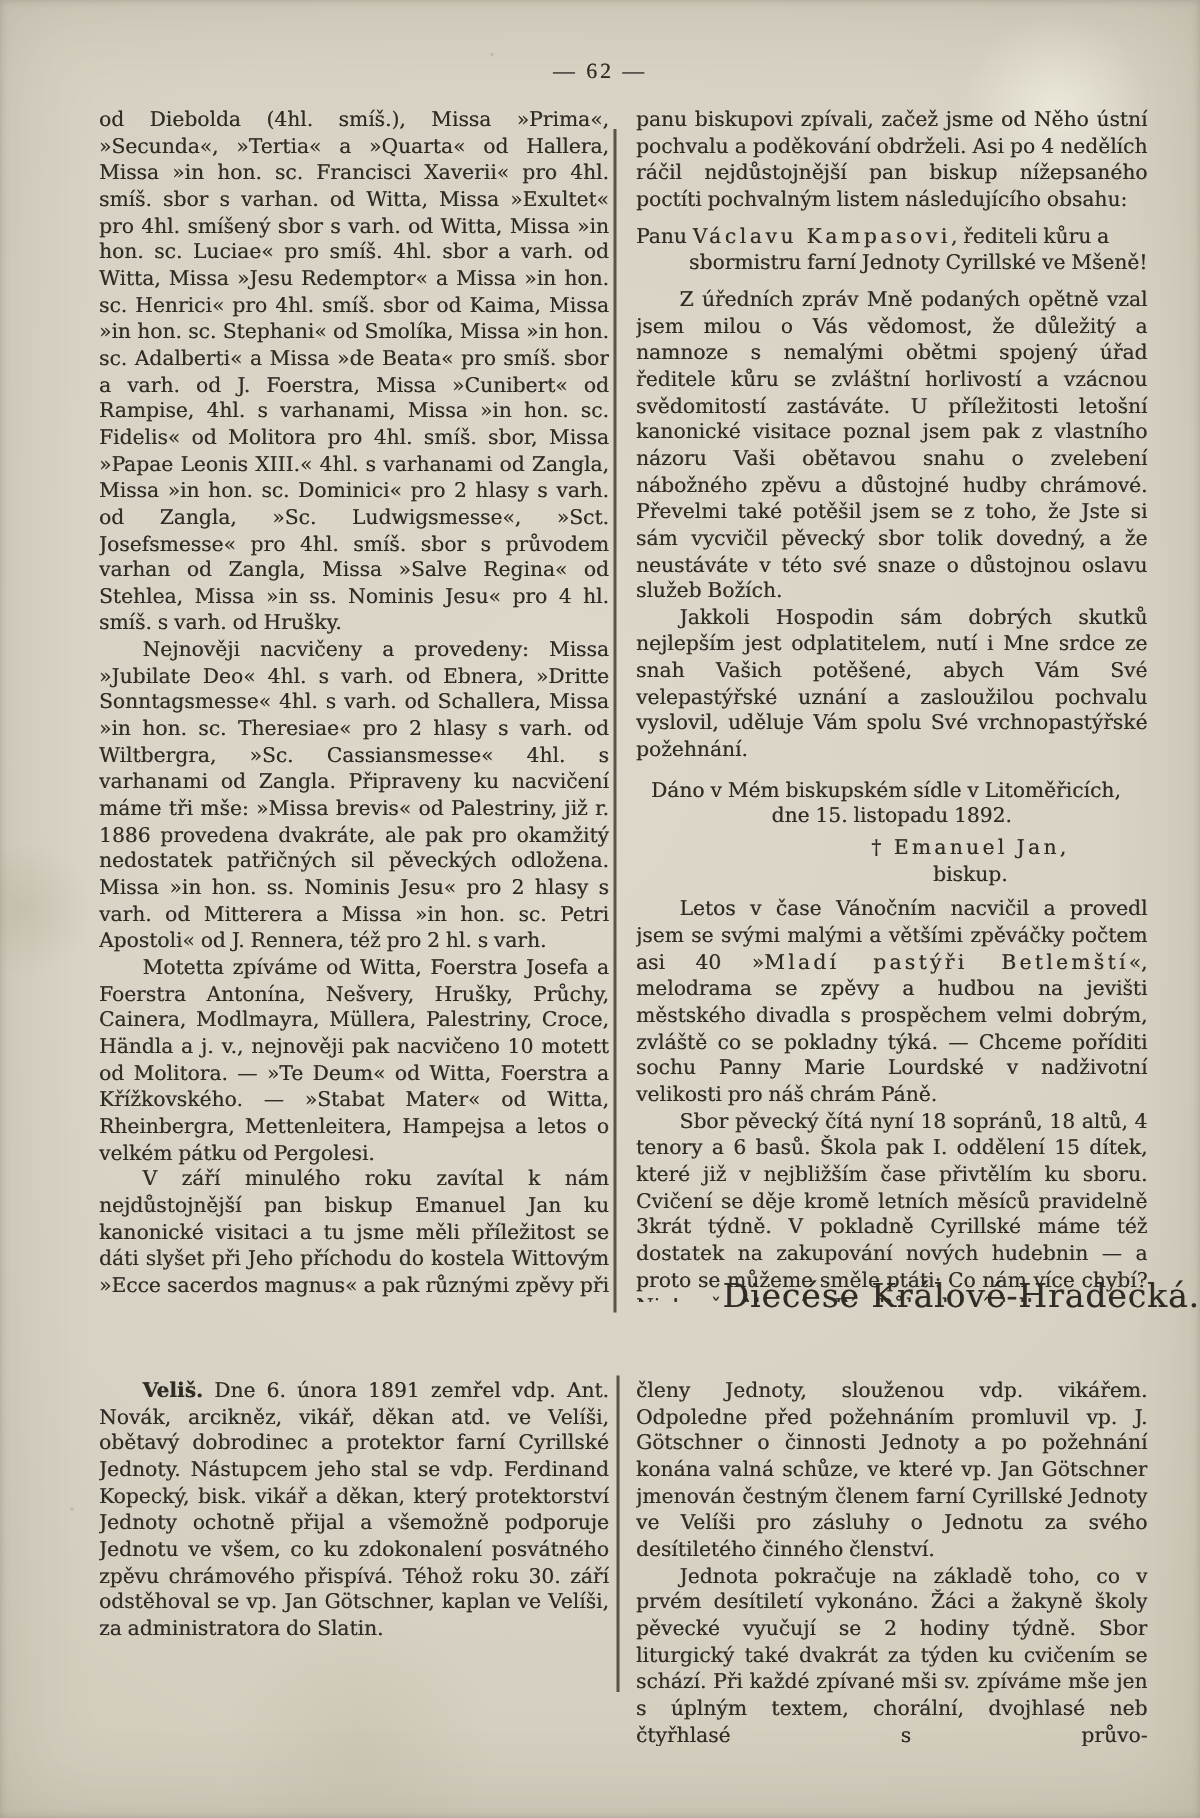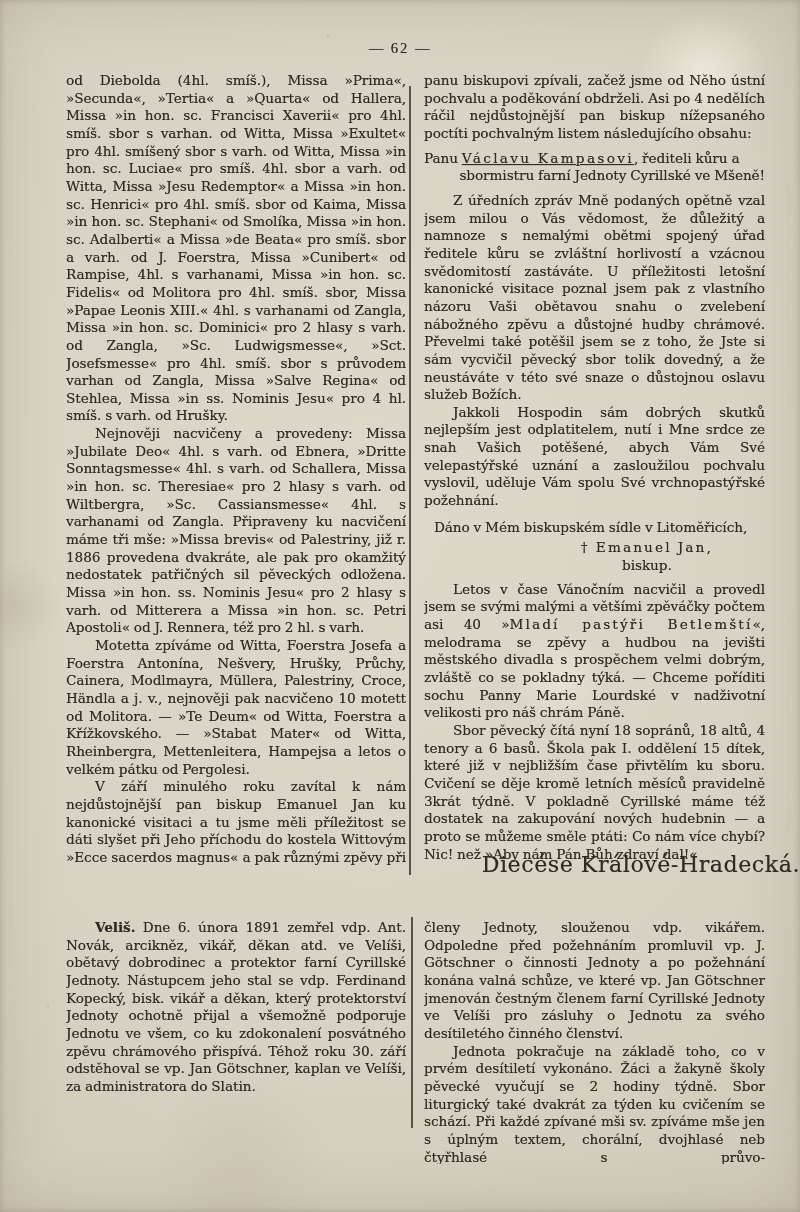--- a/index.html
+++ b/index.html
@@ -48,21 +48,21 @@
   }
   .col + .col { margin-left:18px; width:341px; }
   .cols-top .col    { height:796px; overflow:hidden; }
   .cols-bottom .col { height:245px; overflow:hidden; }
 
   p { margin:0; text-indent:2.15em; }
   p.cont  { text-indent:0; }
   p.runon { text-align-last:justify; }
   .lead-bold { font-weight:bold; }
 
-  .spaced  { letter-spacing:2.4px;text-decoration:underline; }
+  .spaced  { letter-spacing:2.4px; }
   .spaced2 { letter-spacing:2.2px; }
 
   .salutation { margin:7px 0; }
   .salutation .line2 { text-align:right; }
 
   .dateline { margin-top:9px; }
   .dateline .line1 { text-indent:10px; }
   .dateline .line2 { text-align:center; }
 
   .signature { width:max-content; margin:3px 52px 6px auto; text-align:center; }
@@ -97,20 +97,21 @@
       <div class="salutation">
         <div class="line1"><span>Panu </span><span class="spaced">Václavu Kampasovi</span><span>, řediteli kůru a</span></div>
         <div class="line2">sbormistru farní Jednoty Cyrillské ve Mšeně!</div>
       </div>
 
       <p>Z úředních zpráv Mně podaných opětně vzal jsem milou o Vás vědomost, že důležitý a namnoze s nemalými obětmi spojený úřad ředitele kůru se zvláštní horlivostí a vzácnou svědomitostí zastáváte. U příležitosti letošní kanonické visitace poznal jsem pak z vlastního názoru Vaši obětavou snahu o zvelebení nábožného zpěvu a důstojné hudby chrámové. Převelmi také potěšil jsem se z toho, že Jste si sám vycvičil pěvecký sbor tolik dovedný, a že neustáváte v této své snaze o důstojnou oslavu služeb Božích.</p>
       <p>Jakkoli Hospodin sám dobrých skutků nejlepším jest odplatitelem, nutí i Mne srdce ze snah Vašich potěšené, abych Vám Své velepastýřské uznání a zasloužilou pochvalu vyslovil, uděluje Vám spolu Své vrchnopastýřské požehnání.</p>
 
       <div class="dateline">
         <div class="line1">Dáno v Mém biskupském sídle v Litoměřicích,</div>
+        <div class="line2">dne 15. listopadu 1892.</div>
       </div>
 
       <div class="signature">
         <div class="sig-name">† Emanuel Jan,</div>
         <div class="sig-title">biskup.</div>
       </div>
 
       <p><span>Letos v čase Vánočním nacvičil a provedl jsem se svými malými a většími zpěváčky počtem asi 40 »</span><span class="spaced2">Mladí pastýři Betlemští</span><span>«, melodrama se zpěvy a hudbou na jevišti městského divadla s prospěchem velmi dobrým, zvláště co se pokladny týká. — Chceme poříditi sochu Panny Marie Lourdské v nadživotní velikosti pro náš chrám Páně.</span></p>
       <p>Sbor pěvecký čítá nyní 18 sopránů, 18 altů, 4 tenory a 6 basů. Škola pak I. oddělení 15 dítek, které již v nejbližším čase přivtělím ku sboru. Cvičení se děje kromě letních měsíců pravidelně 3krát týdně. V pokladně Cyrillské máme též dostatek na zakupování nových hudebnin — a proto se můžeme směle ptáti: Co nám více chybí? Nic! než »Aby nám Pán Bůh zdraví dal!«</p>
 

